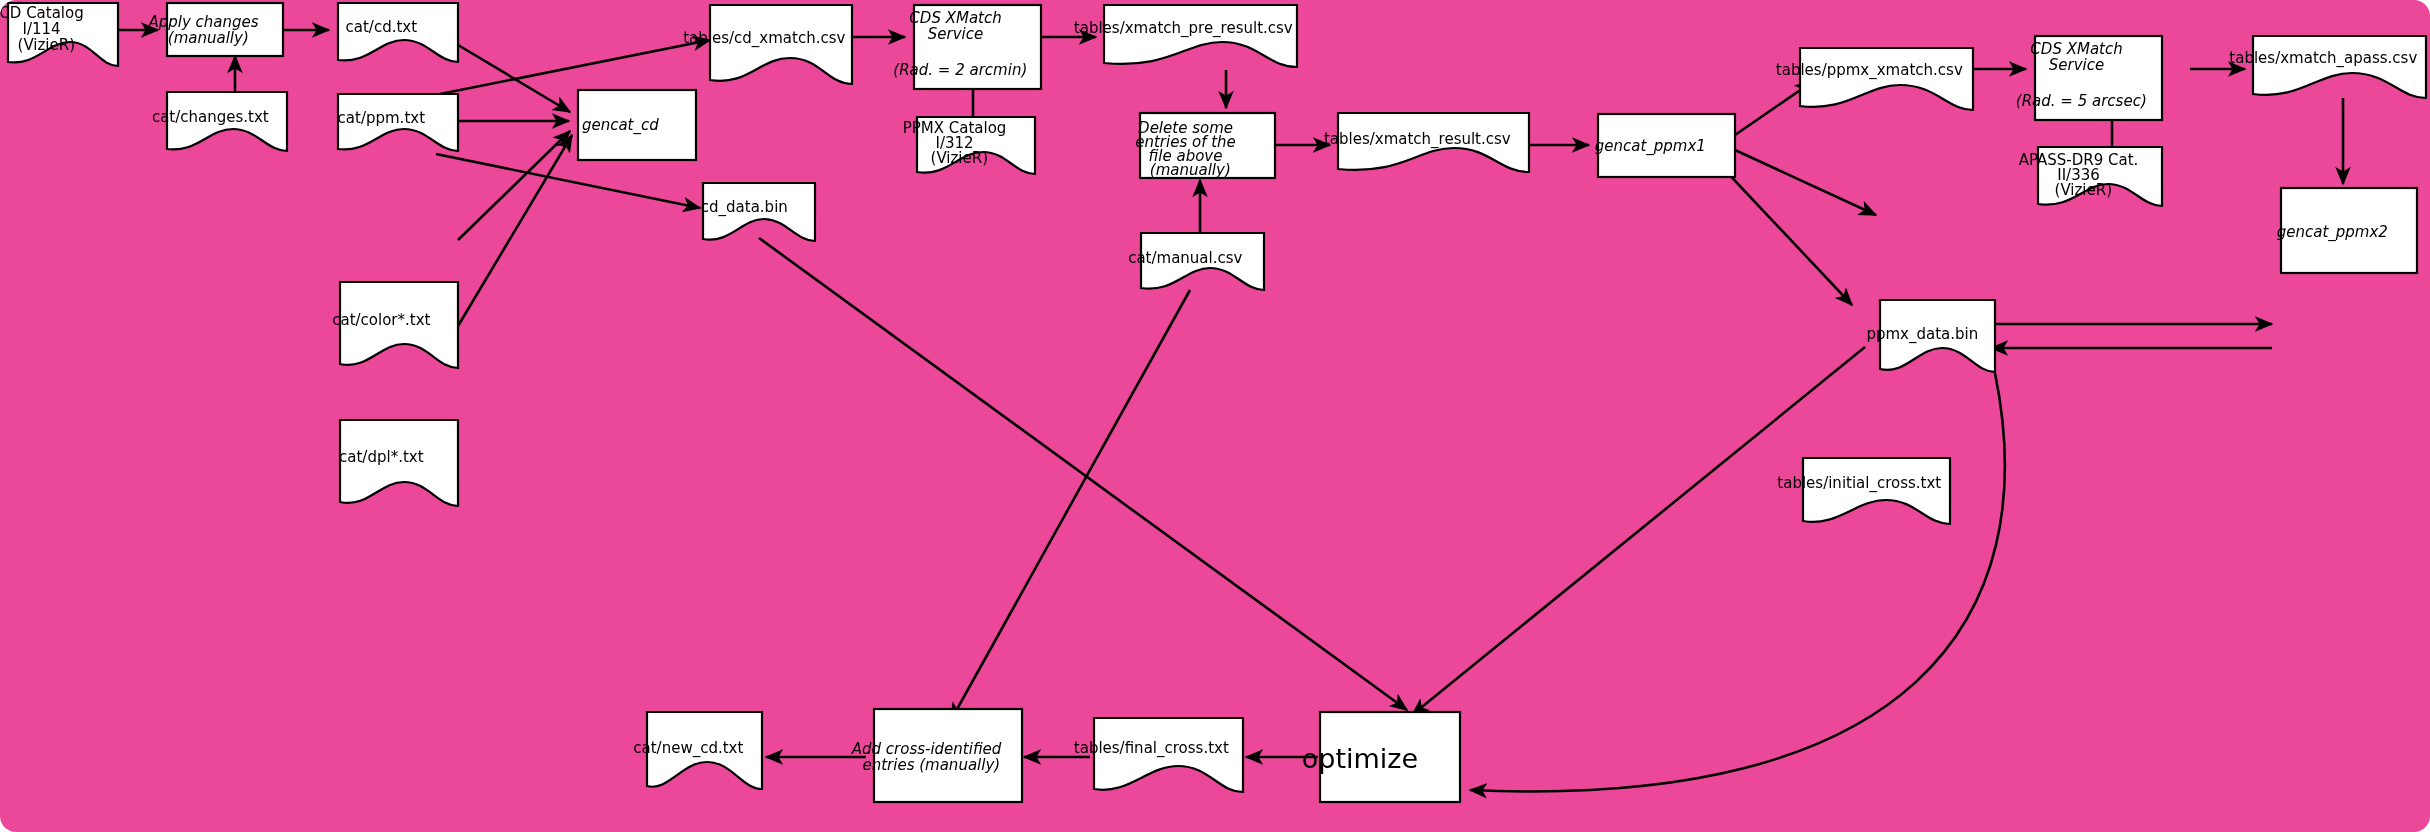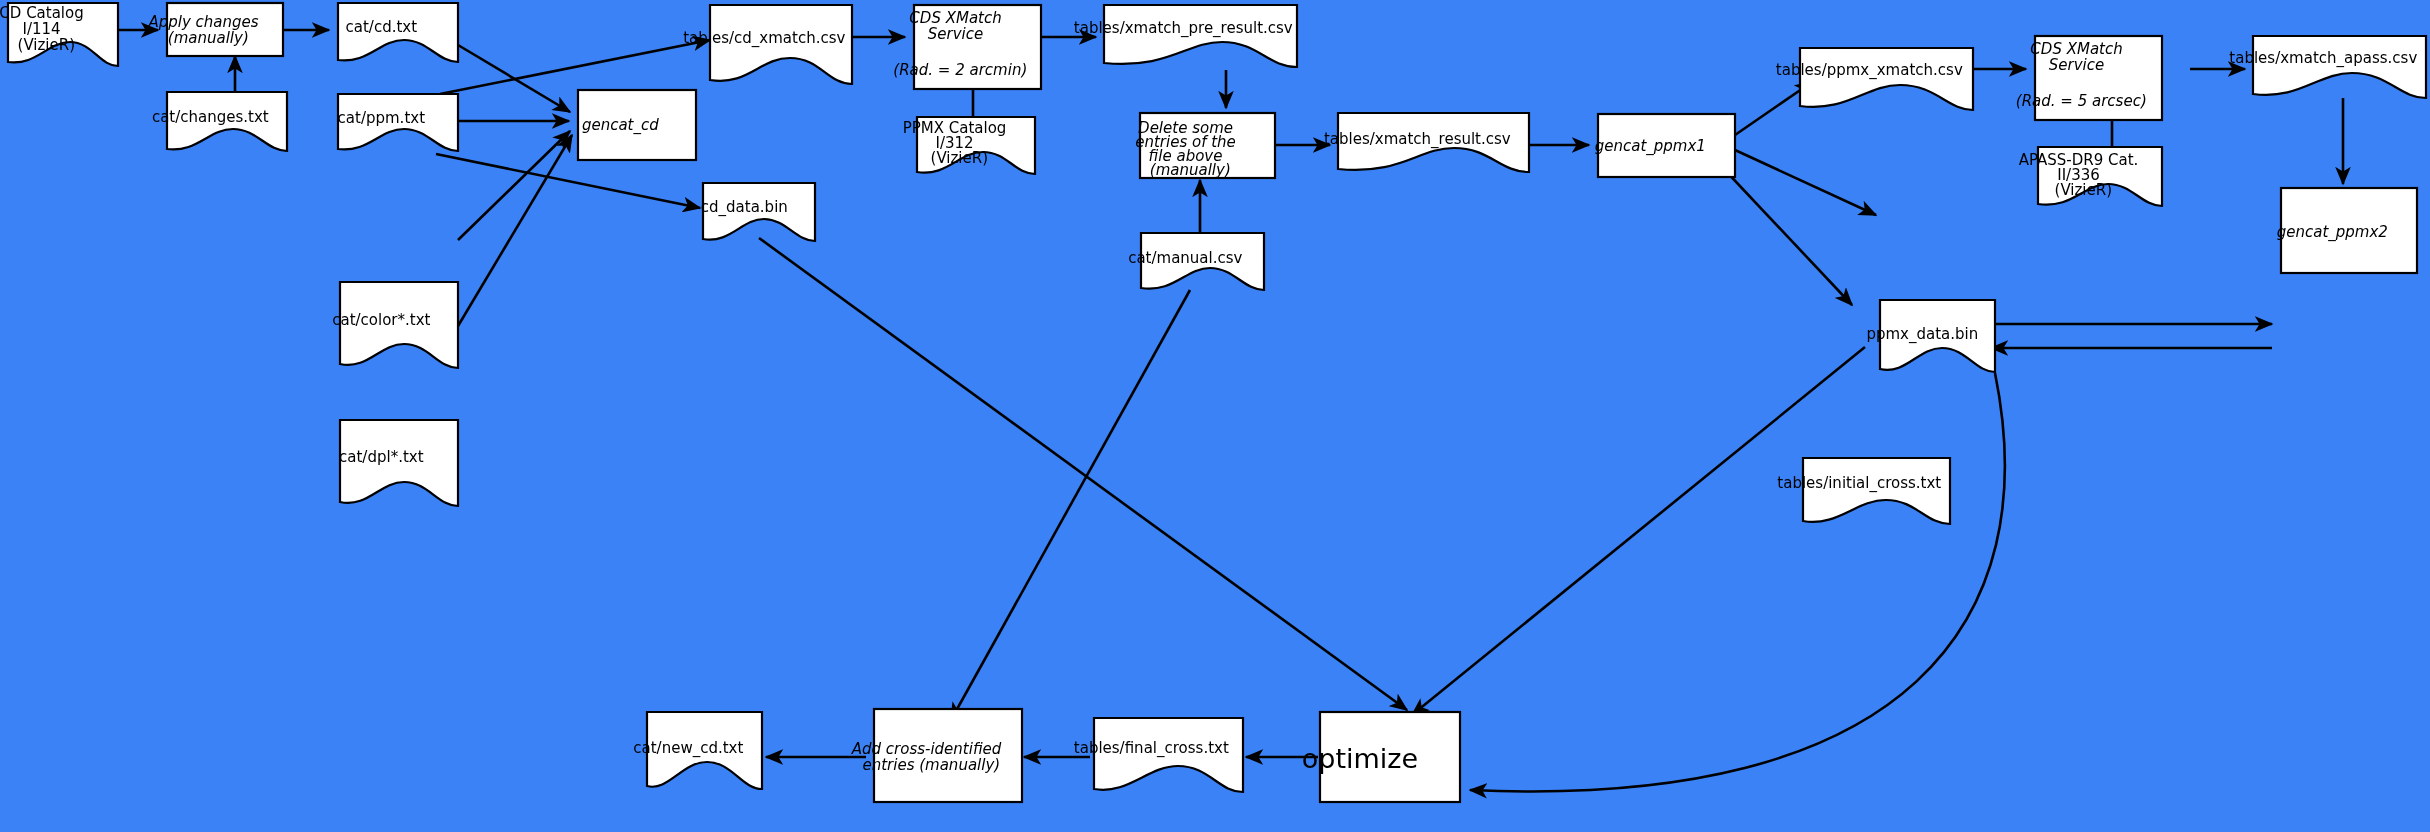--- a/index.html
+++ b/index.html
@@ -5,23 +5,24 @@
 <style>
   html, body {
     margin: 0;
     padding: 0;
     background: #ffffff;
   }
   #canvas-wrap {
     position: relative;
     width: 2430px;
     height: 832px;
-    background: #3b82f6;
+    background: #ec4899;
     overflow: hidden;
     font-family: "DejaVu Sans", sans-serif;
+    border-radius: 16px;
   }
   svg#flow {
     position: absolute;
     left: 0;
     top: 0;
     width: 2430px;
     height: 832px;
     display: block;
   }
   .shape-outline {

